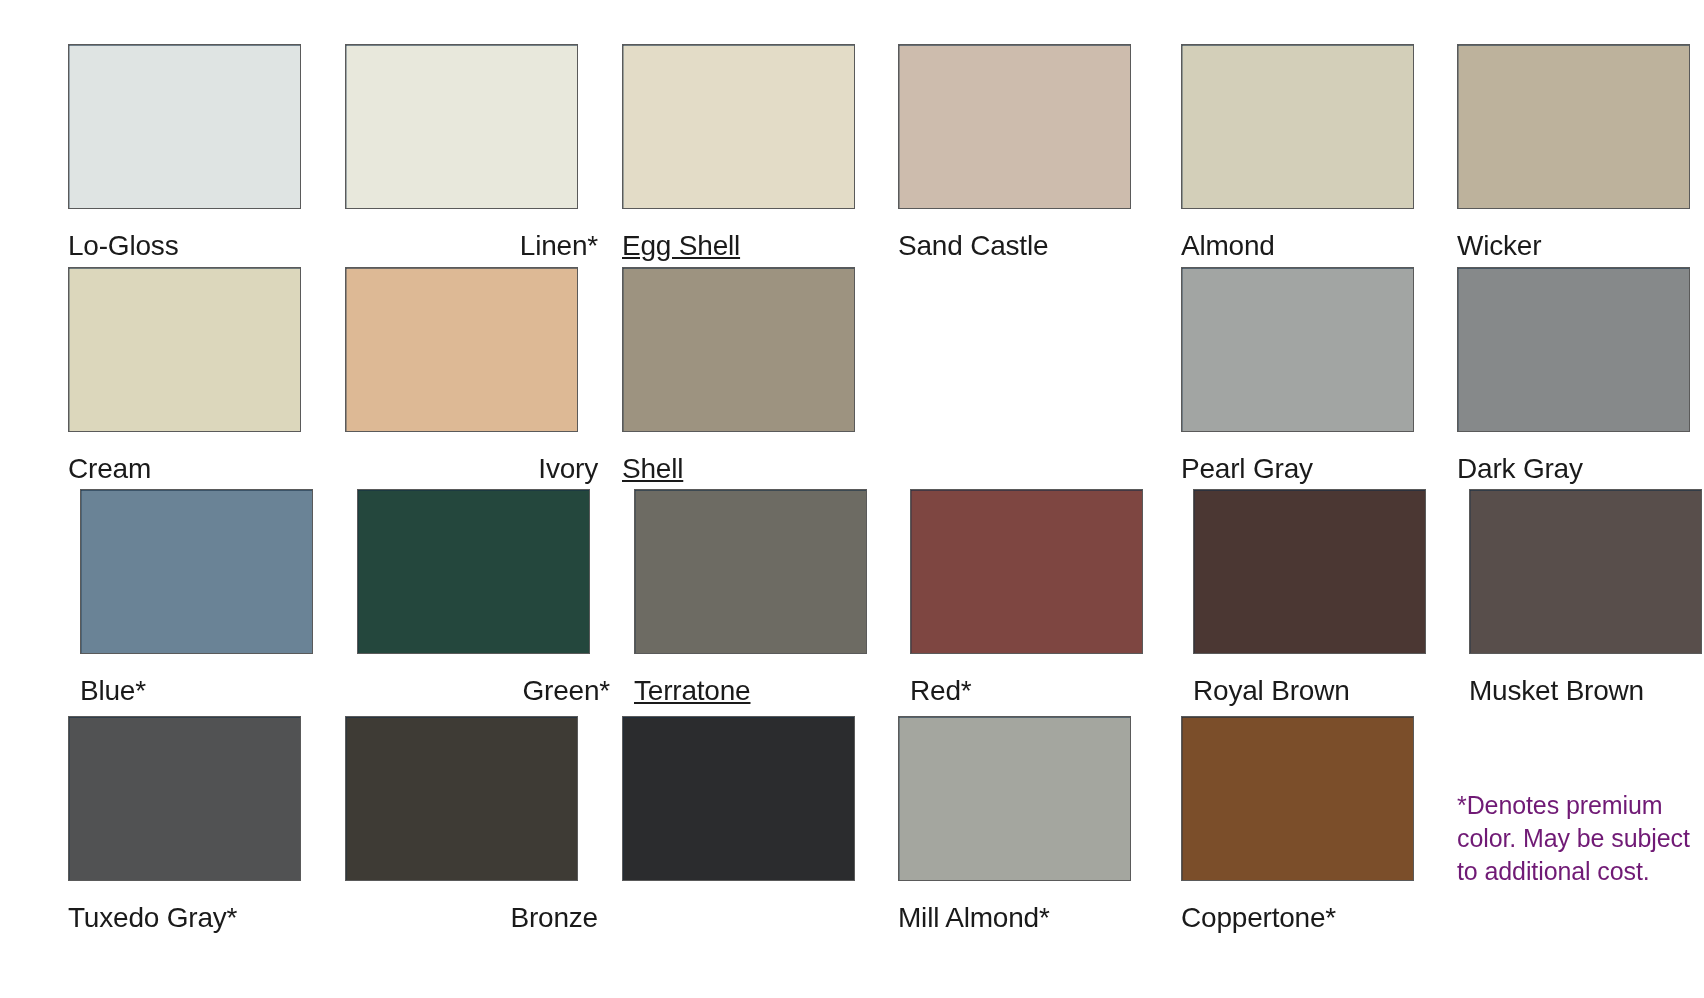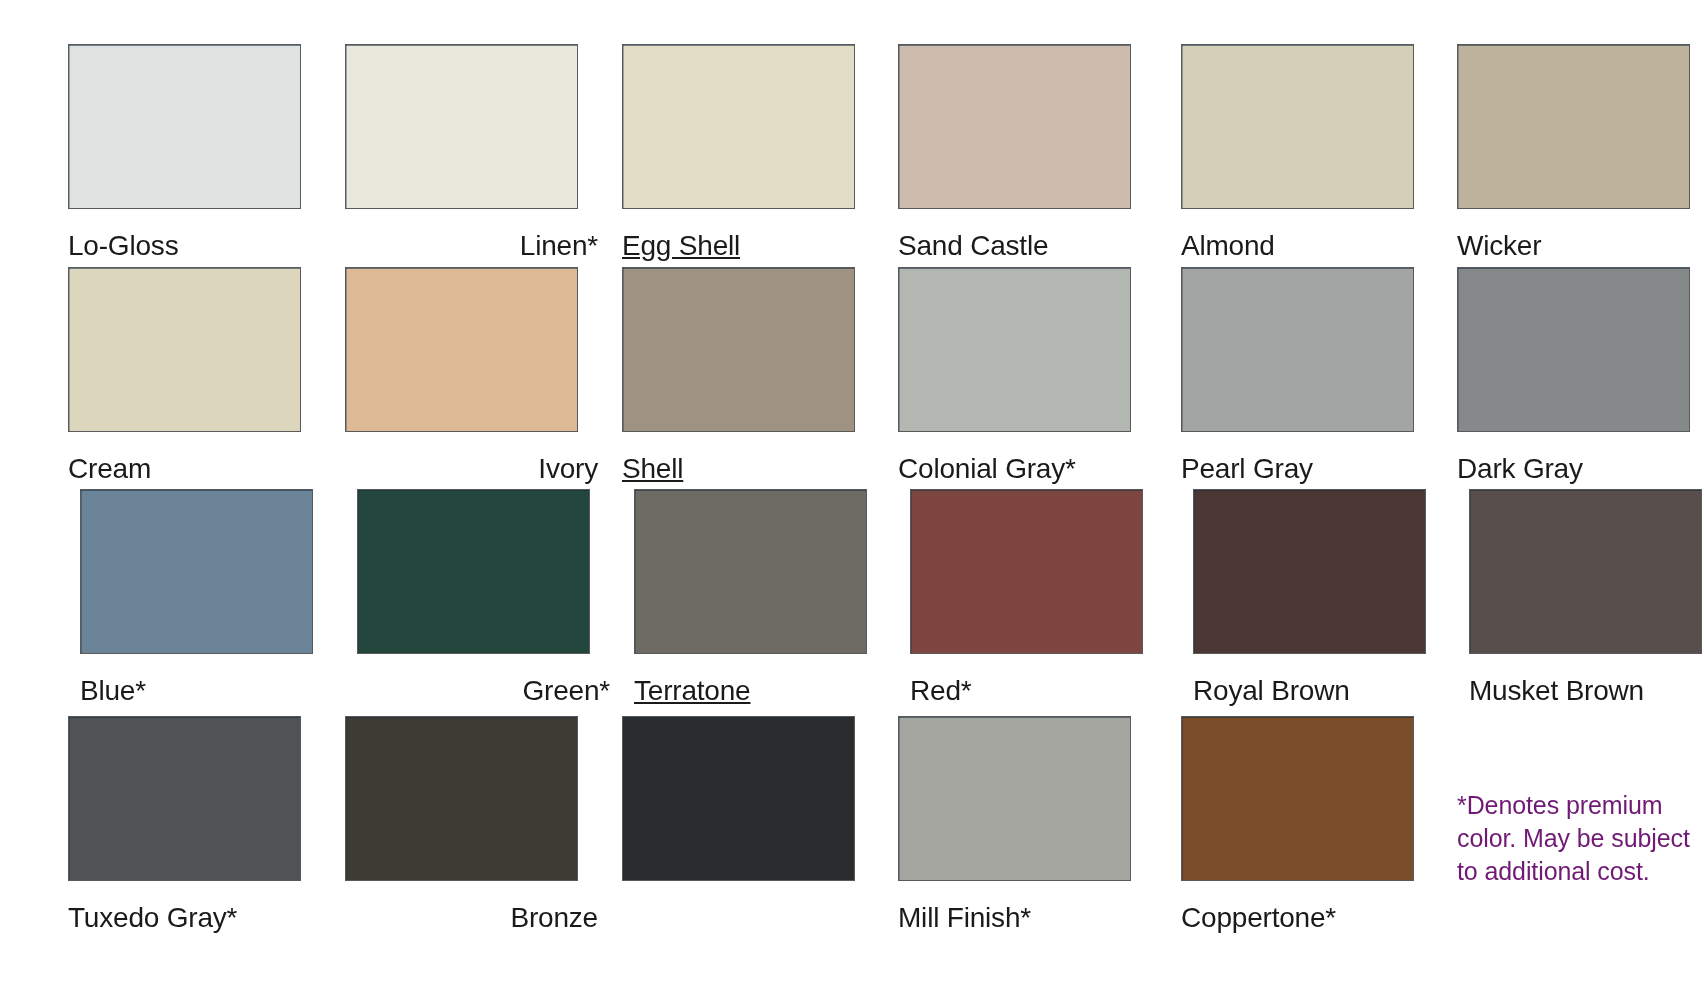--- a/index.html
+++ b/index.html
@@ -107,24 +107,20 @@
       <span class="swatch-label">Cream</span>
     </div>
     <div class="swatch-cell col-1 row-1">
       <div class="swatch-chip" style="background: rgb(221, 185, 149);"></div>
       <span class="swatch-label">Ivory</span>
     </div>
     <div class="swatch-cell col-2 row-1">
       <div class="swatch-chip" style="background: rgb(157, 147, 128);"></div>
       <span class="swatch-label">Shell</span>
     </div>
-    <div class="swatch-cell col-3 row-1">
-      <div class="swatch-chip" style="background: rgb(179, 183, 178);"></div>
-      <span class="swatch-label">Colonial Gray*</span>
-    </div>
     <div class="swatch-cell col-4 row-1">
       <div class="swatch-chip" style="background: rgb(162, 165, 163);"></div>
       <span class="swatch-label">Pearl Gray</span>
     </div>
     <div class="swatch-cell col-5 row-1">
       <div class="swatch-chip" style="background: rgb(134, 137, 138);"></div>
       <span class="swatch-label">Dark Gray</span>
     </div>
     <div class="swatch-cell col-0 row-2">
       <div class="swatch-chip" style="background: rgb(106, 131, 150);"></div>
@@ -156,21 +152,21 @@
     </div>
     <div class="swatch-cell col-1 row-3">
       <div class="swatch-chip" style="background: rgb(62, 59, 53);"></div>
       <span class="swatch-label">Bronze</span>
     </div>
     <div class="swatch-cell col-2 row-3">
       <div class="swatch-chip" style="background: rgb(43, 44, 46);"></div>
     </div>
     <div class="swatch-cell col-3 row-3">
       <div class="swatch-chip" style="background: rgb(164, 166, 159);"></div>
-      <span class="swatch-label">Mill Finish*</span>
+      <span class="swatch-label">Mill Almond*</span>
     </div>
     <div class="swatch-cell col-4 row-3">
       <div class="swatch-chip" style="background: rgb(123, 78, 42);"></div>
       <span class="swatch-label">Coppertone*</span>
     </div>
   </div>
 
 <p id="footnote">*Denotes premium color. May be subject to additional cost.</p>
 
 </body></html>

